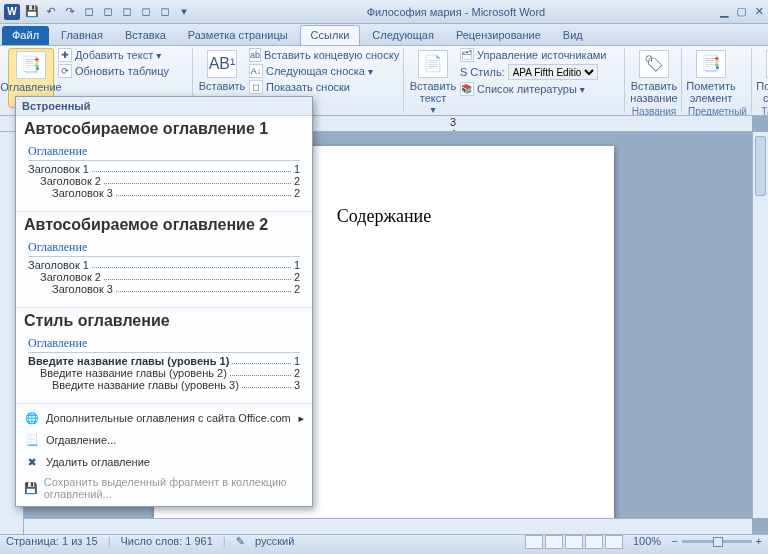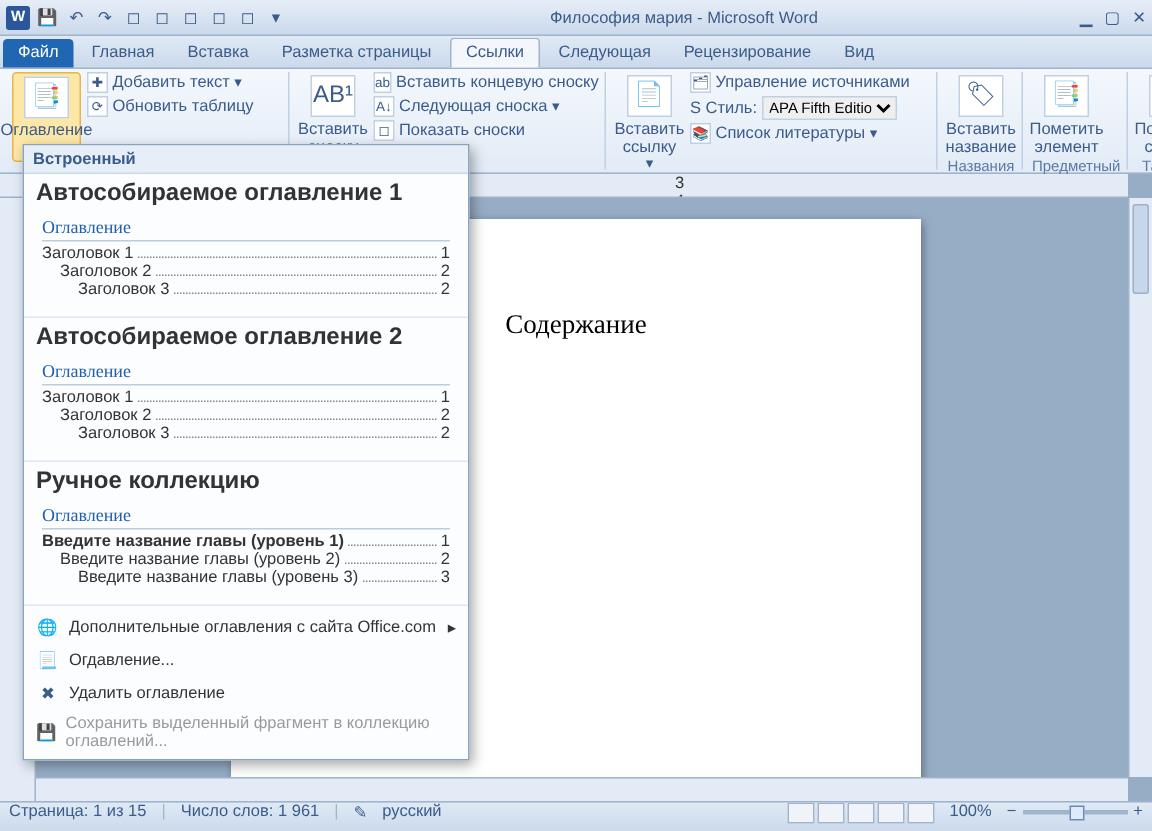--- a/index.html
+++ b/index.html
@@ -139,21 +139,21 @@
           </div>
       </div>
     </div>
     <div class="gtitle">&nbsp;</div>
   </div>
 
   <div class="rgroup">
     <div class="gbody">
       <div class="bigbtn">
         <div class="icn">📄</div>
-        <span>Вставить ссылку</span>▾
+        <span>Вставить текст</span>▾
       </div>
       <div class="smallrows" style="width:160px;">
         <div class="smallrow">
             <div class="si">🗂</div>
             <span>Управление источниками</span>
           </div>
         <div class="stylebox">
             <div class="si">S</div>
             <span>Стиль:</span>
             <select><option>APA Fifth Edition</option></select>
@@ -267,21 +267,21 @@
         </div>
       <div class="toc-row lv3">
           <span class="lbl">Заголовок 3</span>
           <span class="dots"></span>
           <span class="pg">2</span>
         </div>
     </div>
   </div>
 
   <div class="toc-item">
-    <div class="name">Ручное коллекцию</div>
+    <div class="name">Стиль оглавление</div>
     <div class="toc-preview">
       <div class="hdr">Оглавление</div>
       <div class="toc-row">
           <span class="lbl" style="font-weight:bold">Введите название главы (уровень 1)</span>
           <span class="dots"></span>
           <span class="pg">1</span>
         </div>
       <div class="toc-row lv2">
           <span class="lbl">Введите название главы (уровень 2)</span>
           <span class="dots"></span>

